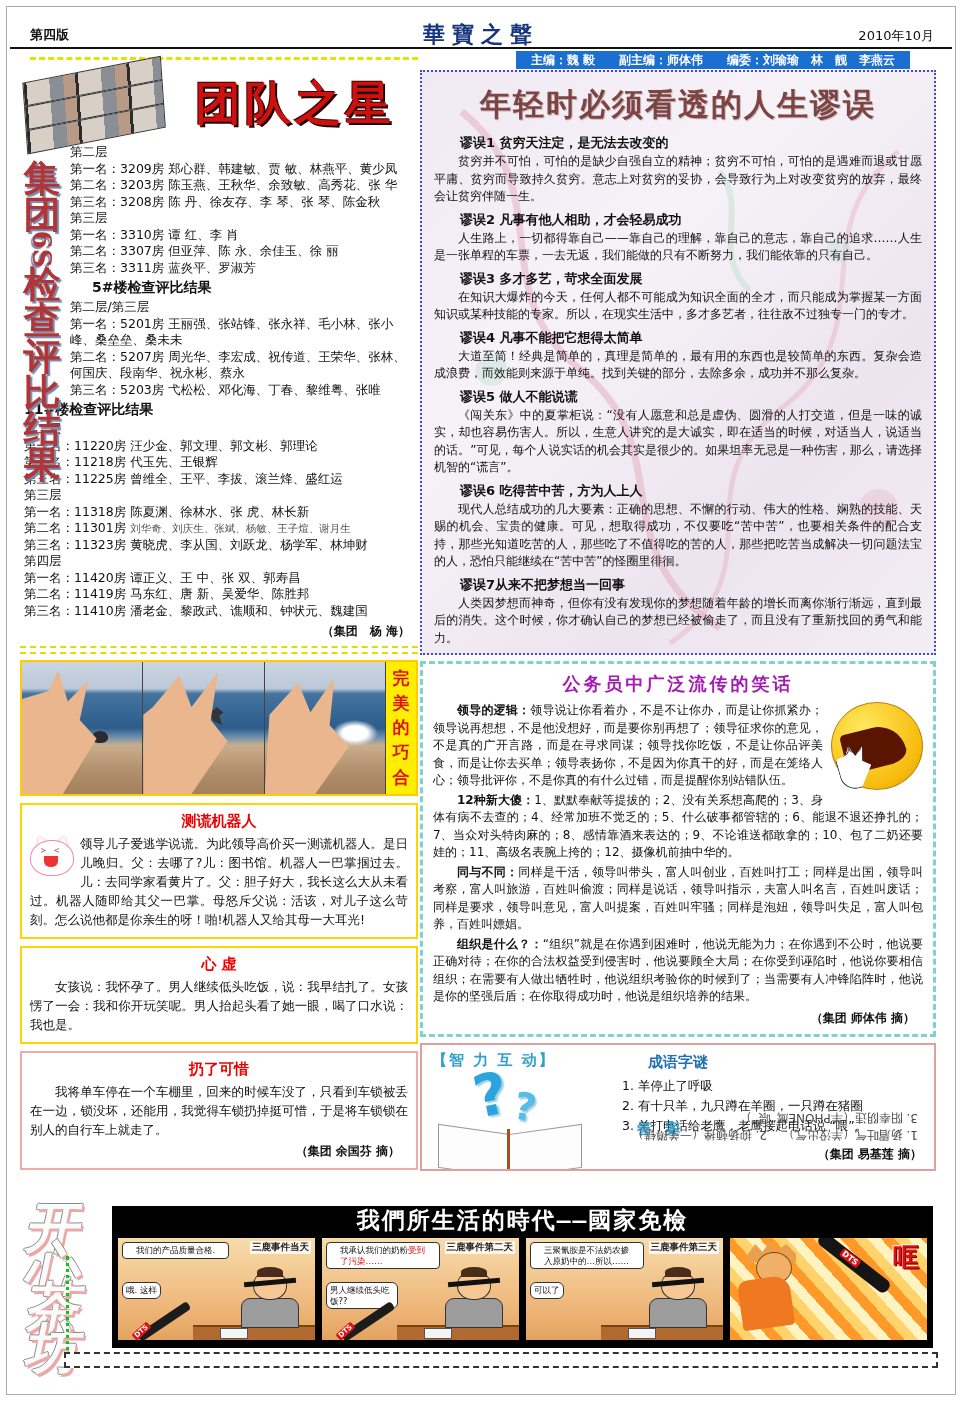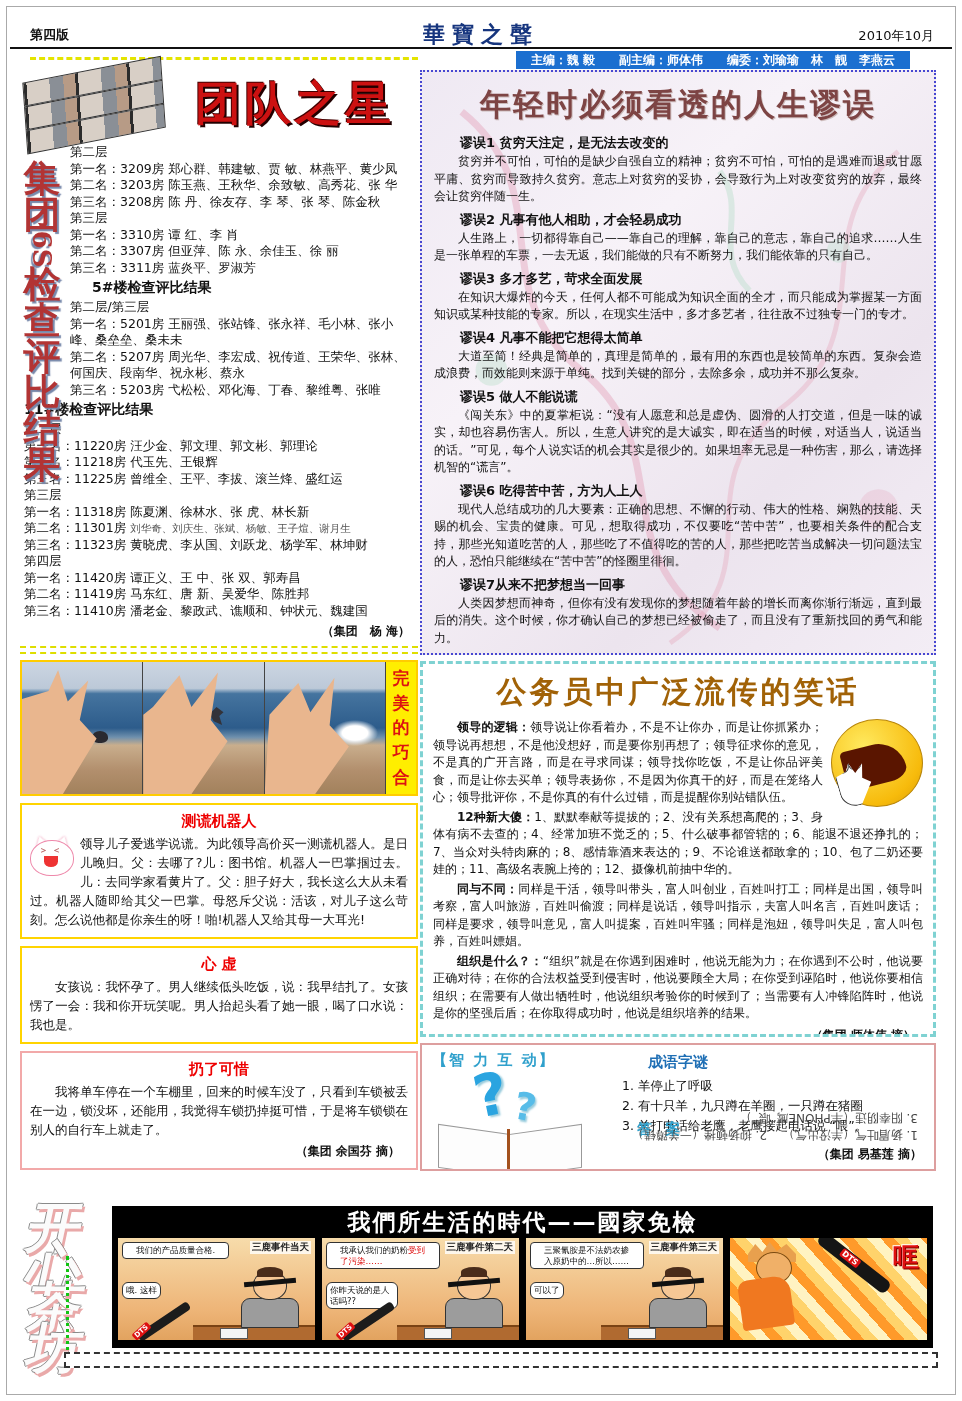--- a/index.html
+++ b/index.html
@@ -65,21 +65,21 @@
   .right-col{position:absolute;left:420px;top:70px;width:516px;}
   .art1{border:2px dotted #4747d1;height:585px;position:relative;overflow:hidden;
     background:linear-gradient(135deg,#efe9f3 0%,#f7f2f8 35%,#ece4ee 70%,#f3edf5 100%);padding:2px 12px 0;box-sizing:border-box;}
   .art1 svg.deco{position:absolute;inset:0;width:100%;height:100%;pointer-events:none;}
   .art1-title{position:relative;text-align:center;font-size:31px;font-weight:bold;color:#7d4444;letter-spacing:2px;margin:10px 0 8px;text-shadow:1px 1px 0 #cbb;font-family:"DejaVu Serif",serif;}
   .m-h{position:relative;font-size:13px;font-weight:bold;margin:5px 0 1px;text-indent:2em;}
   .m-b{position:relative;font-size:12px;line-height:17.5px;margin:0;text-indent:2em;text-align:justify;}
   .art1 .attribution{position:relative;}
 
   .art2{border:3px dashed #7fd2d2;margin-top:6px;height:376px;padding:4px 10px;box-sizing:border-box;position:relative;overflow:hidden;}
-  .art2-title{text-align:center;font-size:30px;font-weight:bold;color:#a16207;letter-spacing:3px;margin:4px 0 6px;}
+  .art2-title{text-align:center;font-size:18px;font-weight:bold;color:#a21caf;letter-spacing:3px;margin:4px 0 6px;}
   .emoji{float:right;width:92px;height:88px;position:relative;margin:0 0 4px 8px;}
   .emoji .face{position:absolute;inset:0;border-radius:50%;background:radial-gradient(circle at 35% 30%,#ffe95e,#f7bb0c 70%,#d79a06);border:1px solid #b8860b;}
   .emoji .mouth{position:absolute;left:12px;top:26px;width:62px;height:40px;background:#5a1500;border-radius:8px 48px 50% 50%;transform:rotate(-14deg);}
   .emoji .hand{position:absolute;left:6px;top:38px;width:52px;height:44px;background:#fff;border:1.5px solid #333;border-radius:12px 14px 10px 16px;transform:rotate(-16deg);}
   .emoji .hand i{position:absolute;top:-8px;width:11px;height:16px;background:#fff;border:1.5px solid #333;border-radius:6px;}
   .emoji .f1{left:2px}.emoji .f2{left:15px;top:-11px}.emoji .f3{left:28px;top:-9px}
   .j-p{font-size:12px;line-height:17.5px;margin:0 0 2px;text-indent:2em;text-align:justify;}
   .j-p b{font-weight:bold;}
 
   .art3{border:2px solid #dd9f9f;margin-top:6px;height:128px;position:relative;padding:6px 10px;box-sizing:border-box;overflow:hidden;}
@@ -97,21 +97,21 @@
   .answer-label{position:absolute;left:215px;bottom:30px;font-size:15px;font-weight:bold;color:#2fa0cc;letter-spacing:4px;}
   .answers{position:absolute;right:16px;bottom:26px;width:320px;transform:rotate(180deg);font-size:12px;line-height:17px;color:#444;}
   .art3 .attribution{position:absolute;right:12px;bottom:6px;margin:0;}
 
   
   .kaixin{position:absolute;left:28px;top:1208px;width:84px;}
   .kaixin span{display:block;font-size:54px;line-height:40px;font-weight:bold;color:#fbfbfb;transform:skewX(-12deg);
     text-shadow:3px 3px 0 #e9a9a9,1px 0 0 #8a8a8a,-1px 0 0 #8a8a8a,0 1px 0 #8a8a8a,0 -1px 0 #8a8a8a;}
   .green-line{position:absolute;left:66px;top:1256px;height:102px;border-left:3px dotted #12c412;}
   .comic{position:absolute;left:112px;top:1206px;width:821px;height:142px;background:#000;}
-  .comic-title{color:#fff;font-size:23px;font-weight:bold;text-align:center;line-height:32px;letter-spacing:2px;}
+  .comic-title{color:#fff;font-size:23px;font-weight:bold;text-align:center;line-height:32px;letter-spacing:2px;font-family:Liberation Mono, monospace;}
   .panels{display:flex;gap:7px;padding:0 6px;}
   .panel{flex:1;height:102px;position:relative;overflow:hidden;background:linear-gradient(180deg,#f7dcab,#eeb578 70%,#e2a35f);}
   .panel .plabel{position:absolute;top:3px;right:4px;font-size:9.5px;font-weight:bold;color:#222;background:rgba(255,255,255,.8);padding:0 2px;}
   .panel .b1{position:absolute;top:4px;left:4px;max-width:86px;background:#fff;border:1px solid #333;border-radius:4px;padding:2px 13px;font-size:8.5px;line-height:10.5px;}
   .panel .b1 .red{color:#d00;}
   .panel .b2{position:absolute;top:44px;left:4px;max-width:64px;background:#fff;border:1px solid #333;border-radius:6px;padding:2px 3px;font-size:8.5px;line-height:10.5px;}
   .man{position:absolute;right:14px;bottom:8px;width:62px;height:62px;}
   .man .head{width:32px;height:28px;background:#f6c795;border:1px solid #333;border-radius:50% 50% 46% 46%;margin:0 auto;position:relative;}
   .man .hair{position:absolute;top:-4px;left:3px;right:3px;height:10px;background:#4a2c1a;border-radius:50% 50% 0 0;}
   .man .glasses{position:absolute;top:9px;left:-10px;right:-10px;height:5px;background:#111;transform:rotate(-5deg);}
@@ -341,21 +341,21 @@
           </div>
         <div class="torso"></div>
       </div>
       <div class="mic">
           <span class="dts">DTS</span>
         </div>
     </div>
     <div class="panel">
       <div class="plabel">三鹿事件第二天</div>
       <div class="b1"><span>我承认我们的奶粉</span><span class="red">受到了污染……</span></div>
-      <div class="b2">你昨天说的是人话吗??</div>
+      <div class="b2">男人继续低头吃饭??</div>
       <div class="desk"></div>
       <div class="sign"></div>
       <div class="man">
         <div class="head">
             <div class="hair"></div>
             <div class="glasses"></div>
           </div>
         <div class="torso"></div>
       </div>
       <div class="mic">

